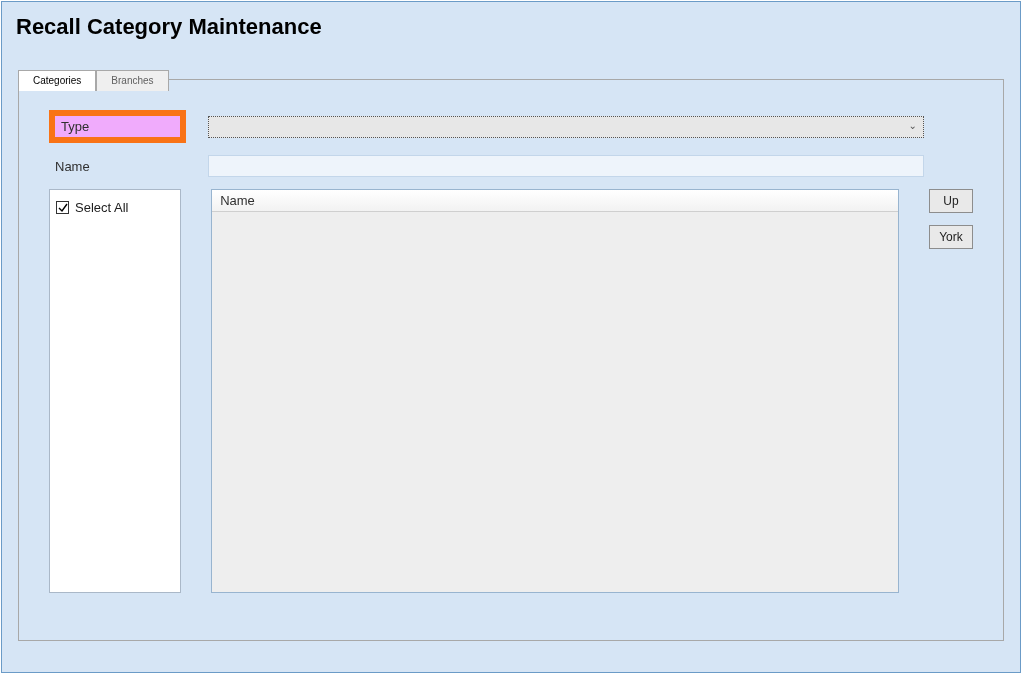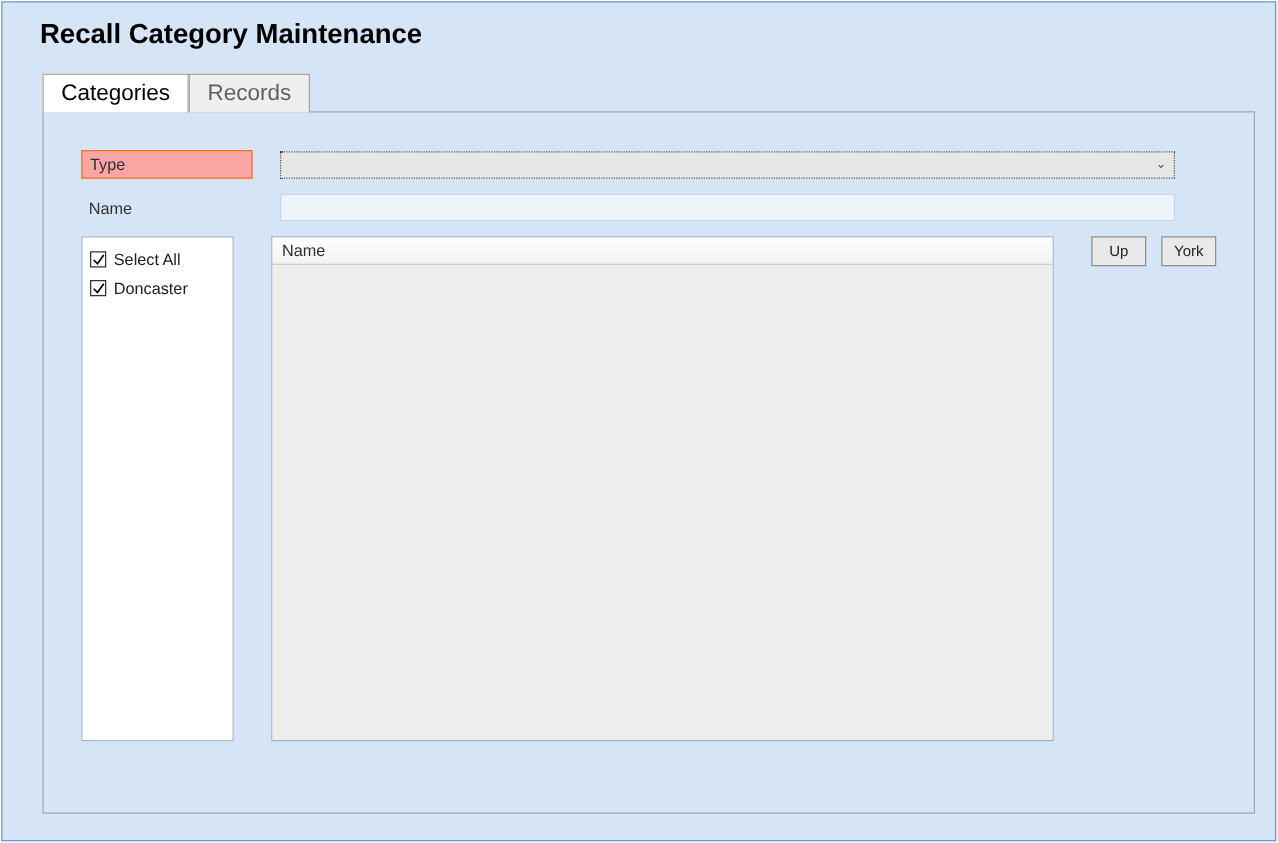--- a/index.html
+++ b/index.html
@@ -10,21 +10,20 @@
       width: 1022px;
       height: 674px;
       overflow: hidden;
     }
     .outer-panel {
       width: 1020px;
       height: 672px;
       margin: 1px;
       background: #d6e5f5;
       border: 1px solid #6b9bc7;
-      padding-left: 16px;
     }
     .page-title {
       font-size: 22px;
       font-weight: bold;
       padding: 12px 14px 18px 14px;
       color: #000;
     }
     .tab-area {
       position: relative;
       margin: 0 16px 16px 16px;
@@ -36,22 +35,22 @@
     }
     .tab {
       padding: 4px 14px 5px 14px;
       border: 1px solid #a8a8a8;
       border-bottom: none;
       background: #efefef;
       color: #606060;
       cursor: pointer;
       margin-right: 0px;
       position: relative;
-      top: 1px;
-      font-size: 18px;
+      top: 12px;
+      font-size: 10px;
     }
     .tab.active {
       background: #fff;
       color: #000;
       z-index: 3;
     }
     .tab-panel {
       border: 1px solid #a8a8a8;
       background: #d6e5f5;
       padding: 30px;
@@ -63,22 +62,22 @@
       align-items: center;
       margin-bottom: 12px;
     }
     .label-box {
       width: 137px;
       padding: 3px 6px;
       color: #303030;
       font-size: 13px;
     }
     .label-box.boxed {
-      background: #fca5a5;
-      border: 1px solid #f97316;
+      background: #f0abfc;
+      border: 6px solid #f97316;
     }
     .field-col {
       margin-left: 22px;
       flex: 0 0 716px;
     }
     .dropdown {
       width: 716px;
       height: 22px;
       background: #e7e7e7;
       border: 1px dotted #555;
@@ -152,21 +151,21 @@
       padding: 3px 8px;
       color: #303030;
       font-size: 13px;
     }
     .grid-body {
       flex: 1;
       background: #eeeeee;
     }
     .btn-col {
       display: flex;
-      flex-direction: row;
+      flex-direction: column;
       gap: 12px;
     }
     .btn {
       width: 44px;
       height: 24px;
       background: #e9e9e9;
       border: 1px solid #8d8d8d;
       cursor: pointer;
       font-size: 12px;
       color: #222;
@@ -176,21 +175,21 @@
   </style>
 </head>
 <body>
 
 <div class="outer-panel">
   <div class="page-title">Recall Category Maintenance</div>
 
   <div class="tab-area">
     <div class="tabs-row">
       <div class="tab active">Categories</div>
-      <div class="tab">Records</div>
+      <div class="tab">Branches</div>
     </div>
 
     <div class="tab-panel">
 
       <div class="form-row">
         <div class="label-box boxed">Type</div>
         <div class="field-col">
           <div class="dropdown">
             <span></span>
             <span class="chev">⌄</span>
@@ -210,28 +209,20 @@
 
         <div class="branches-box">
           <div class="check-item">
             <span class="cb">
               <svg viewBox="0 0 10 10">
                   <path d="M1 5 L4 8 L9 1" stroke="#000" stroke-width="1.4" fill="none"></path>
                 </svg>
             </span>
             <span>Select All</span>
           </div>
-          <div class="check-item">
-            <span class="cb">
-              <svg viewBox="0 0 10 10">
-                  <path d="M1 5 L4 8 L9 1" stroke="#000" stroke-width="1.4" fill="none"></path>
-                </svg>
-            </span>
-            <span>Doncaster</span>
-          </div>
         </div>
 
         <div class="grid-box">
           <div class="grid-header">Name</div>
           <div class="grid-body"></div>
         </div>
 
         <div class="btn-col">
           <div class="btn">Up</div>
           <div class="btn">York</div>

